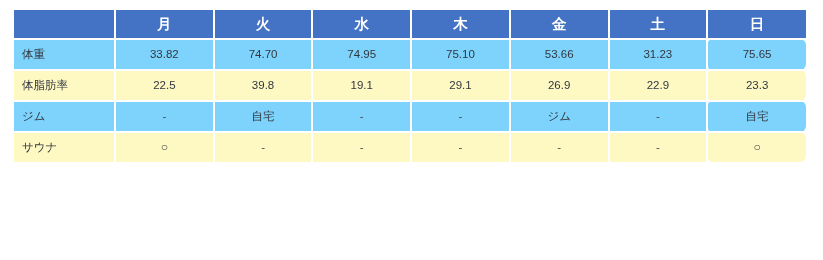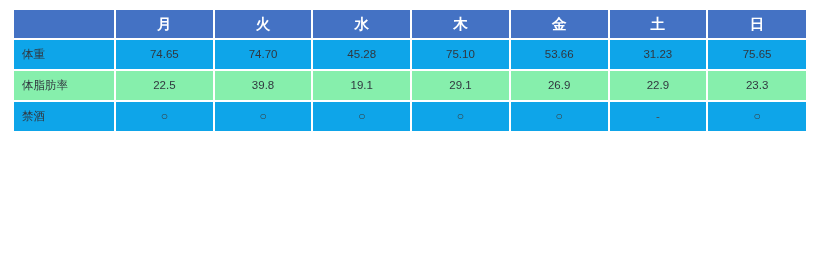--- a/index.html
+++ b/index.html
@@ -51,30 +51,30 @@
     font-size: 11.5px;
     color: #31373f;
     text-align: center;
     vertical-align: middle;
     border-right: 2px solid #ffffff;
     border-bottom: 2px solid #ffffff;
     padding: 0;
     line-height: 29px;
     white-space: nowrap;
   }
-  tbody td:last-child { border-right: none; }
+  tbody td:last-child { border-right: none; border-radius: 6px; }
   tbody tr:last-child td { border-bottom: none; }
 
   tbody td.rowlabel {
     text-align: left;
     padding-left: 8px;
     font-size: 11.5px;
   }
-  tbody tr.band-dark td { background: #0ea5e9; margin-left: 35px; }
-  tbody tr.band-light td { background: #86efac; }
+  tbody tr.band-dark td { background: #7dd3fc; margin-left: 35px; }
+  tbody tr.band-light td { background: #fef9c3; }
 
   tbody td.mark {
     font-size: 12px;
     color: #3b3b3b;
   }
   tbody td.dash {
     color: #4a4a4a;
   }
 </style>
 </head>
@@ -101,50 +101,60 @@
         <th>木</th>
         <th>金</th>
         <th>土</th>
         <th>日</th>
       </tr>
     </thead>
     <tbody>
 
       <tr class="band-dark">
         <td class="rowlabel">体重</td>
-        <td>74.65</td>
+        <td>33.82</td>
         <td>74.70</td>
-        <td>45.28</td>
+        <td>74.95</td>
         <td>75.10</td>
         <td>53.66</td>
         <td>31.23</td>
         <td>75.65</td>
       </tr>
 
       <tr class="band-light">
         <td class="rowlabel">体脂肪率</td>
         <td>22.5</td>
         <td>39.8</td>
         <td>19.1</td>
         <td>29.1</td>
         <td>26.9</td>
         <td>22.9</td>
         <td>23.3</td>
       </tr>
 
+      <tr class="band-dark">
+        <td class="rowlabel">ジム</td>
+        <td class="dash">-</td>
+        <td>自宅</td>
+        <td class="dash">-</td>
+        <td class="dash">-</td>
+        <td>ジム</td>
+        <td class="dash">-</td>
+        <td>自宅</td>
+      </tr>
 
 
 
-
-      <tr class="band-dark">
-        <td class="rowlabel">禁酒</td>
+      <tr class="band-light">
+        <td class="rowlabel">サウナ</td>
         <td class="mark">○</td>
-        <td class="mark">○</td>
-        <td class="mark">○</td>
-        <td class="mark">○</td>
-        <td class="mark">○</td>
+        <td class="dash">-</td>
+        <td class="dash">-</td>
+        <td class="dash">-</td>
+        <td class="dash">-</td>
         <td class="dash">-</td>
         <td class="mark">○</td>
       </tr>
+
 
     </tbody>
   </table>
 </div>
 
 </body></html>

